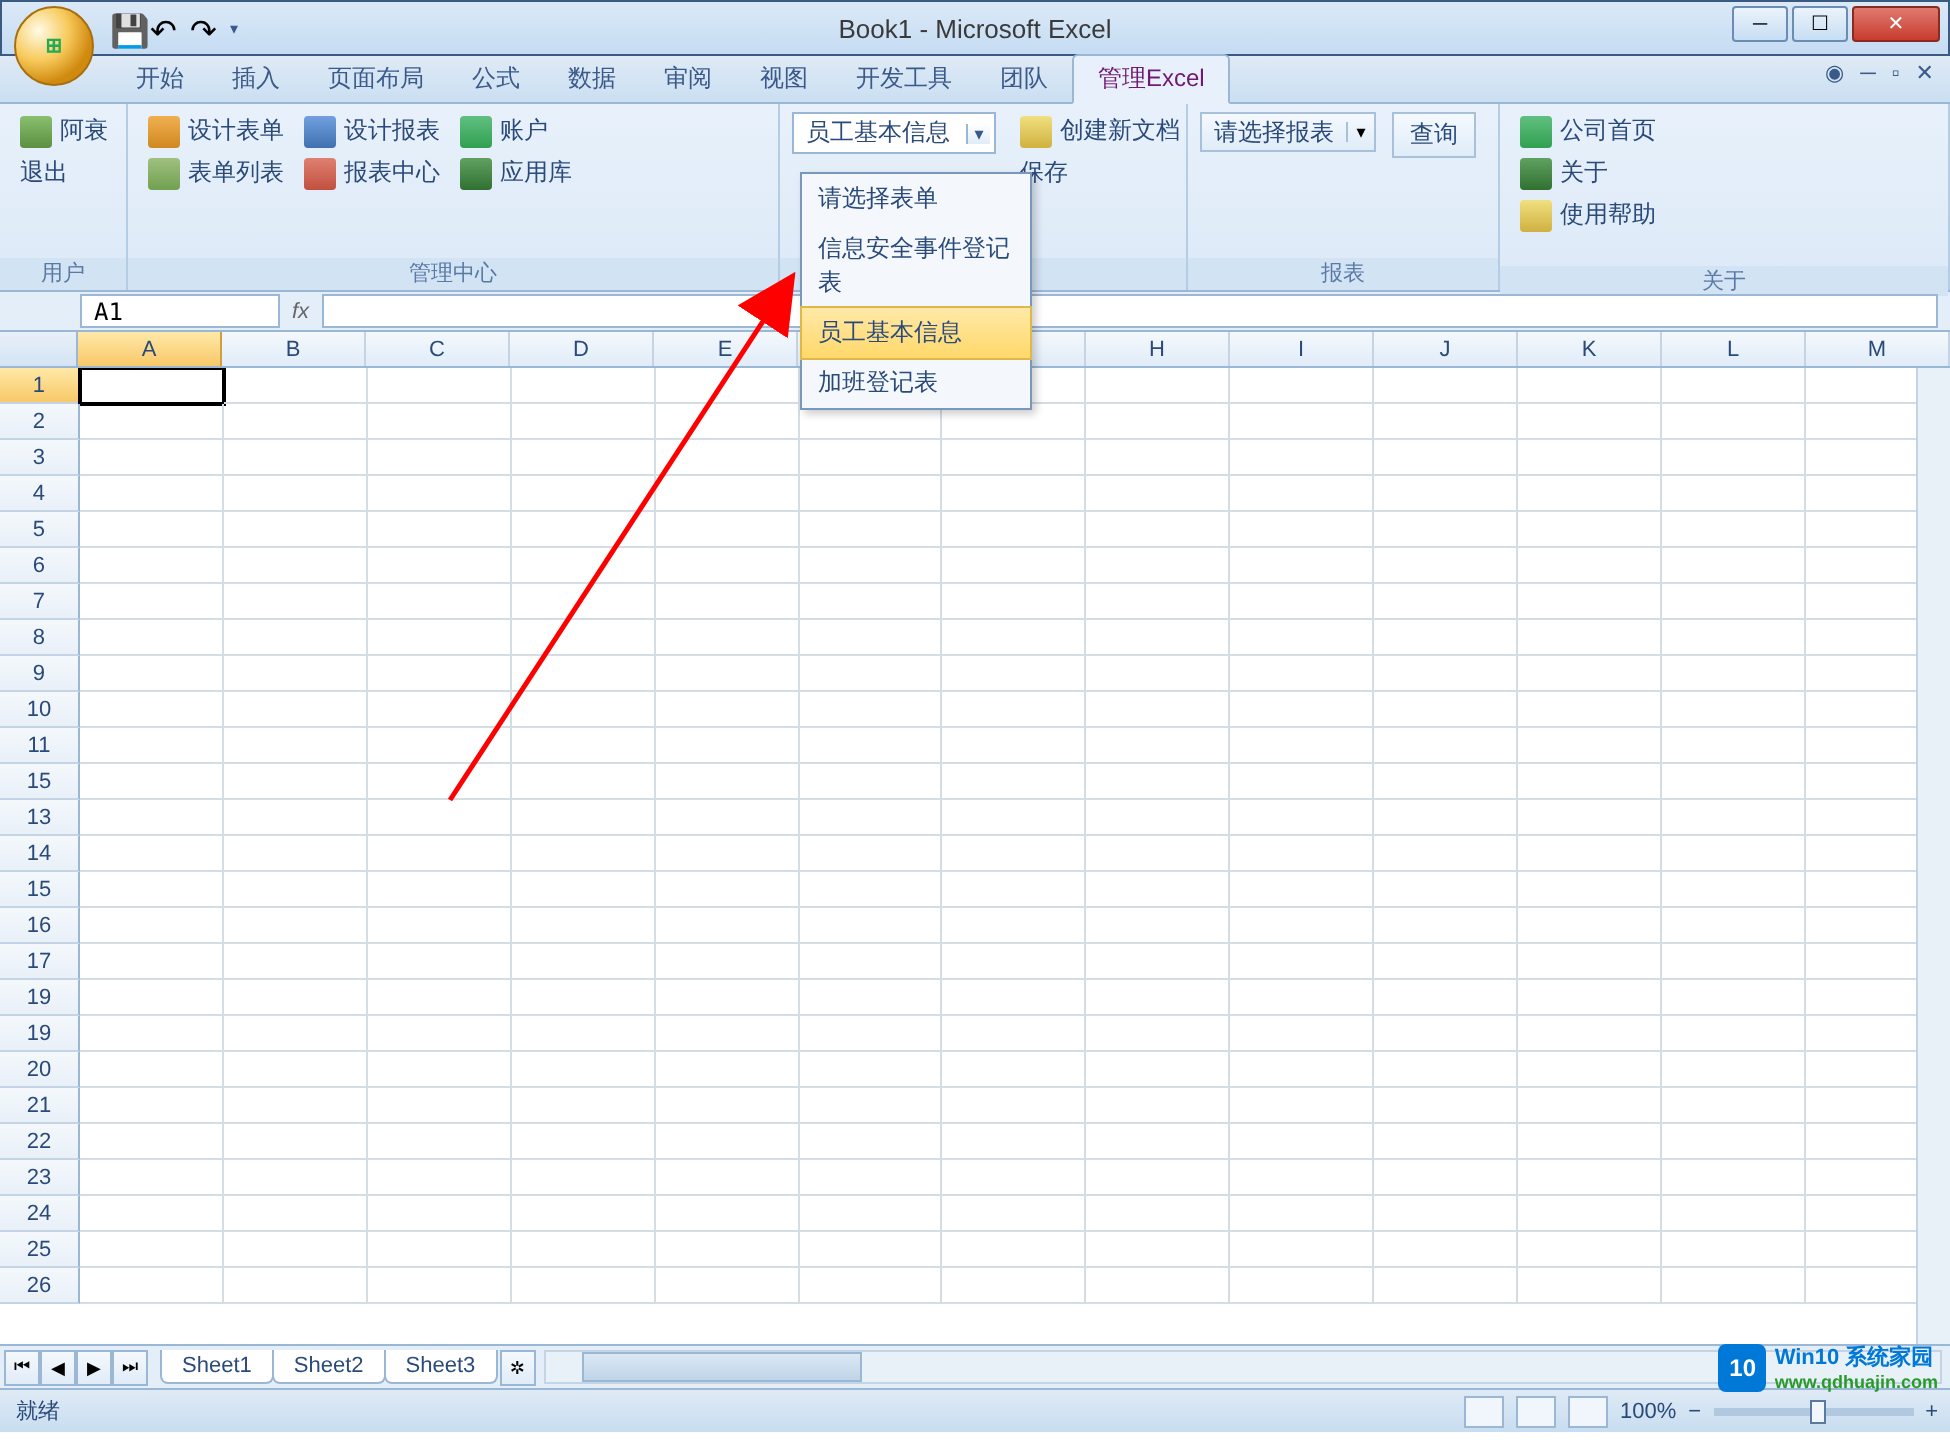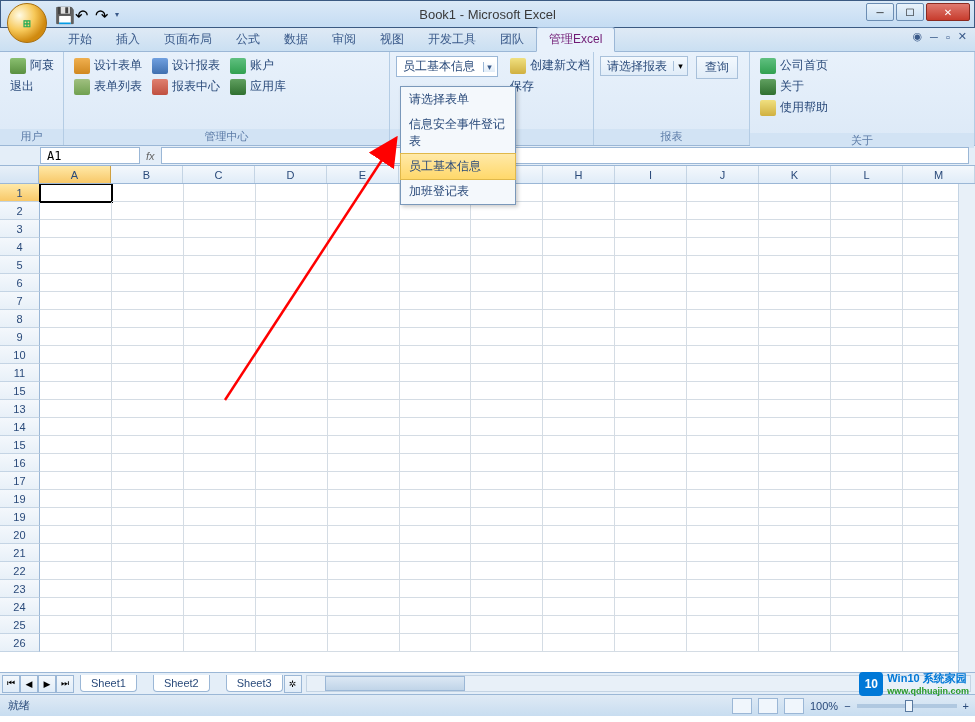--- a/index.html
+++ b/index.html
@@ -65,21 +65,21 @@
 .rows { position:absolute; top:18px; left:0; right:0; bottom:0; overflow:hidden;}
 .row { display:flex; height:18px;}
 .rowhdr { width:40px; border-right:1px solid #9bb7d6; border-bottom:1px solid #c4d4e4; background:linear-gradient(#f4f8fc,#e8f0f8); text-align:center; font-size:11px; color:#2a4a7a; line-height:18px; cursor:pointer;}
 .rowhdr.sel { background:linear-gradient(#ffe9a8,#f8c868);}
 .cell { width:72px; border-right:1px solid #d4dce4; border-bottom:1px solid #d4dce4; font-size:11px;}
 .cell.active { outline:2px solid #000; outline-offset:-1px;}
 .vscroll{position:absolute; right:0; top:18px; bottom:0; width:17px; background:#e8f0f8; border-left:1px solid #c4d4e4;}
 .hscroll-area{height:22px; background:#e4eef8; border-top:1px solid #9bb7d6; display:flex; align-items:center;}
 .sheet-nav{display:flex; padding:0 2px;}
 .sheet-nav-btn{width:18px; height:18px; border:1px solid #9bb7d6; background:linear-gradient(#f4f8fc,#e0ecf8); font-size:9px; display:flex;align-items:center;justify-content:center; cursor:pointer;}
-.sheet-tabs{display:flex; margin-left:4px;gap:17px;}
+.sheet-tabs{display:flex; margin-left:4px;}
 .sheet-tab{padding:2px 10px; font-size:11px; background:#fff; border:1px solid #9bb7d6; border-top:none; border-radius:0 0 4px 4px; margin-right:-1px; cursor:pointer; color:#2a4a7a;}
 .sheet-tab.active{background:#fff; font-weight:500;}
 .hscroll{flex:1; height:17px; background:#e8f0f8; margin:0 4px; border:1px solid #c4d4e4; position:relative;}
 .hscroll-thumb{position:absolute; left:18px; width:140px; top:0; bottom:0; background:linear-gradient(#dce8f4,#c0d4e8); border:1px solid #9bb7d6;}
 
 
 .statusbar { height:22px; background:linear-gradient(#dfeaf5,#c8ddf0); border-top:1px solid #9bb7d6; display:flex; align-items:center; padding:0 8px; font-size:11px; color:#2a4a7a; position:relative;}
 .status-right{position:absolute; right:6px; display:flex; align-items:center; gap:6px;}
 .view-btn{width:20px; height:16px; border:1px solid #9bb7d6; background:#f0f6fc; cursor:pointer;}
 .zoom-slider{width:100px; height:4px; background:#b0c8e0; position:relative;}

